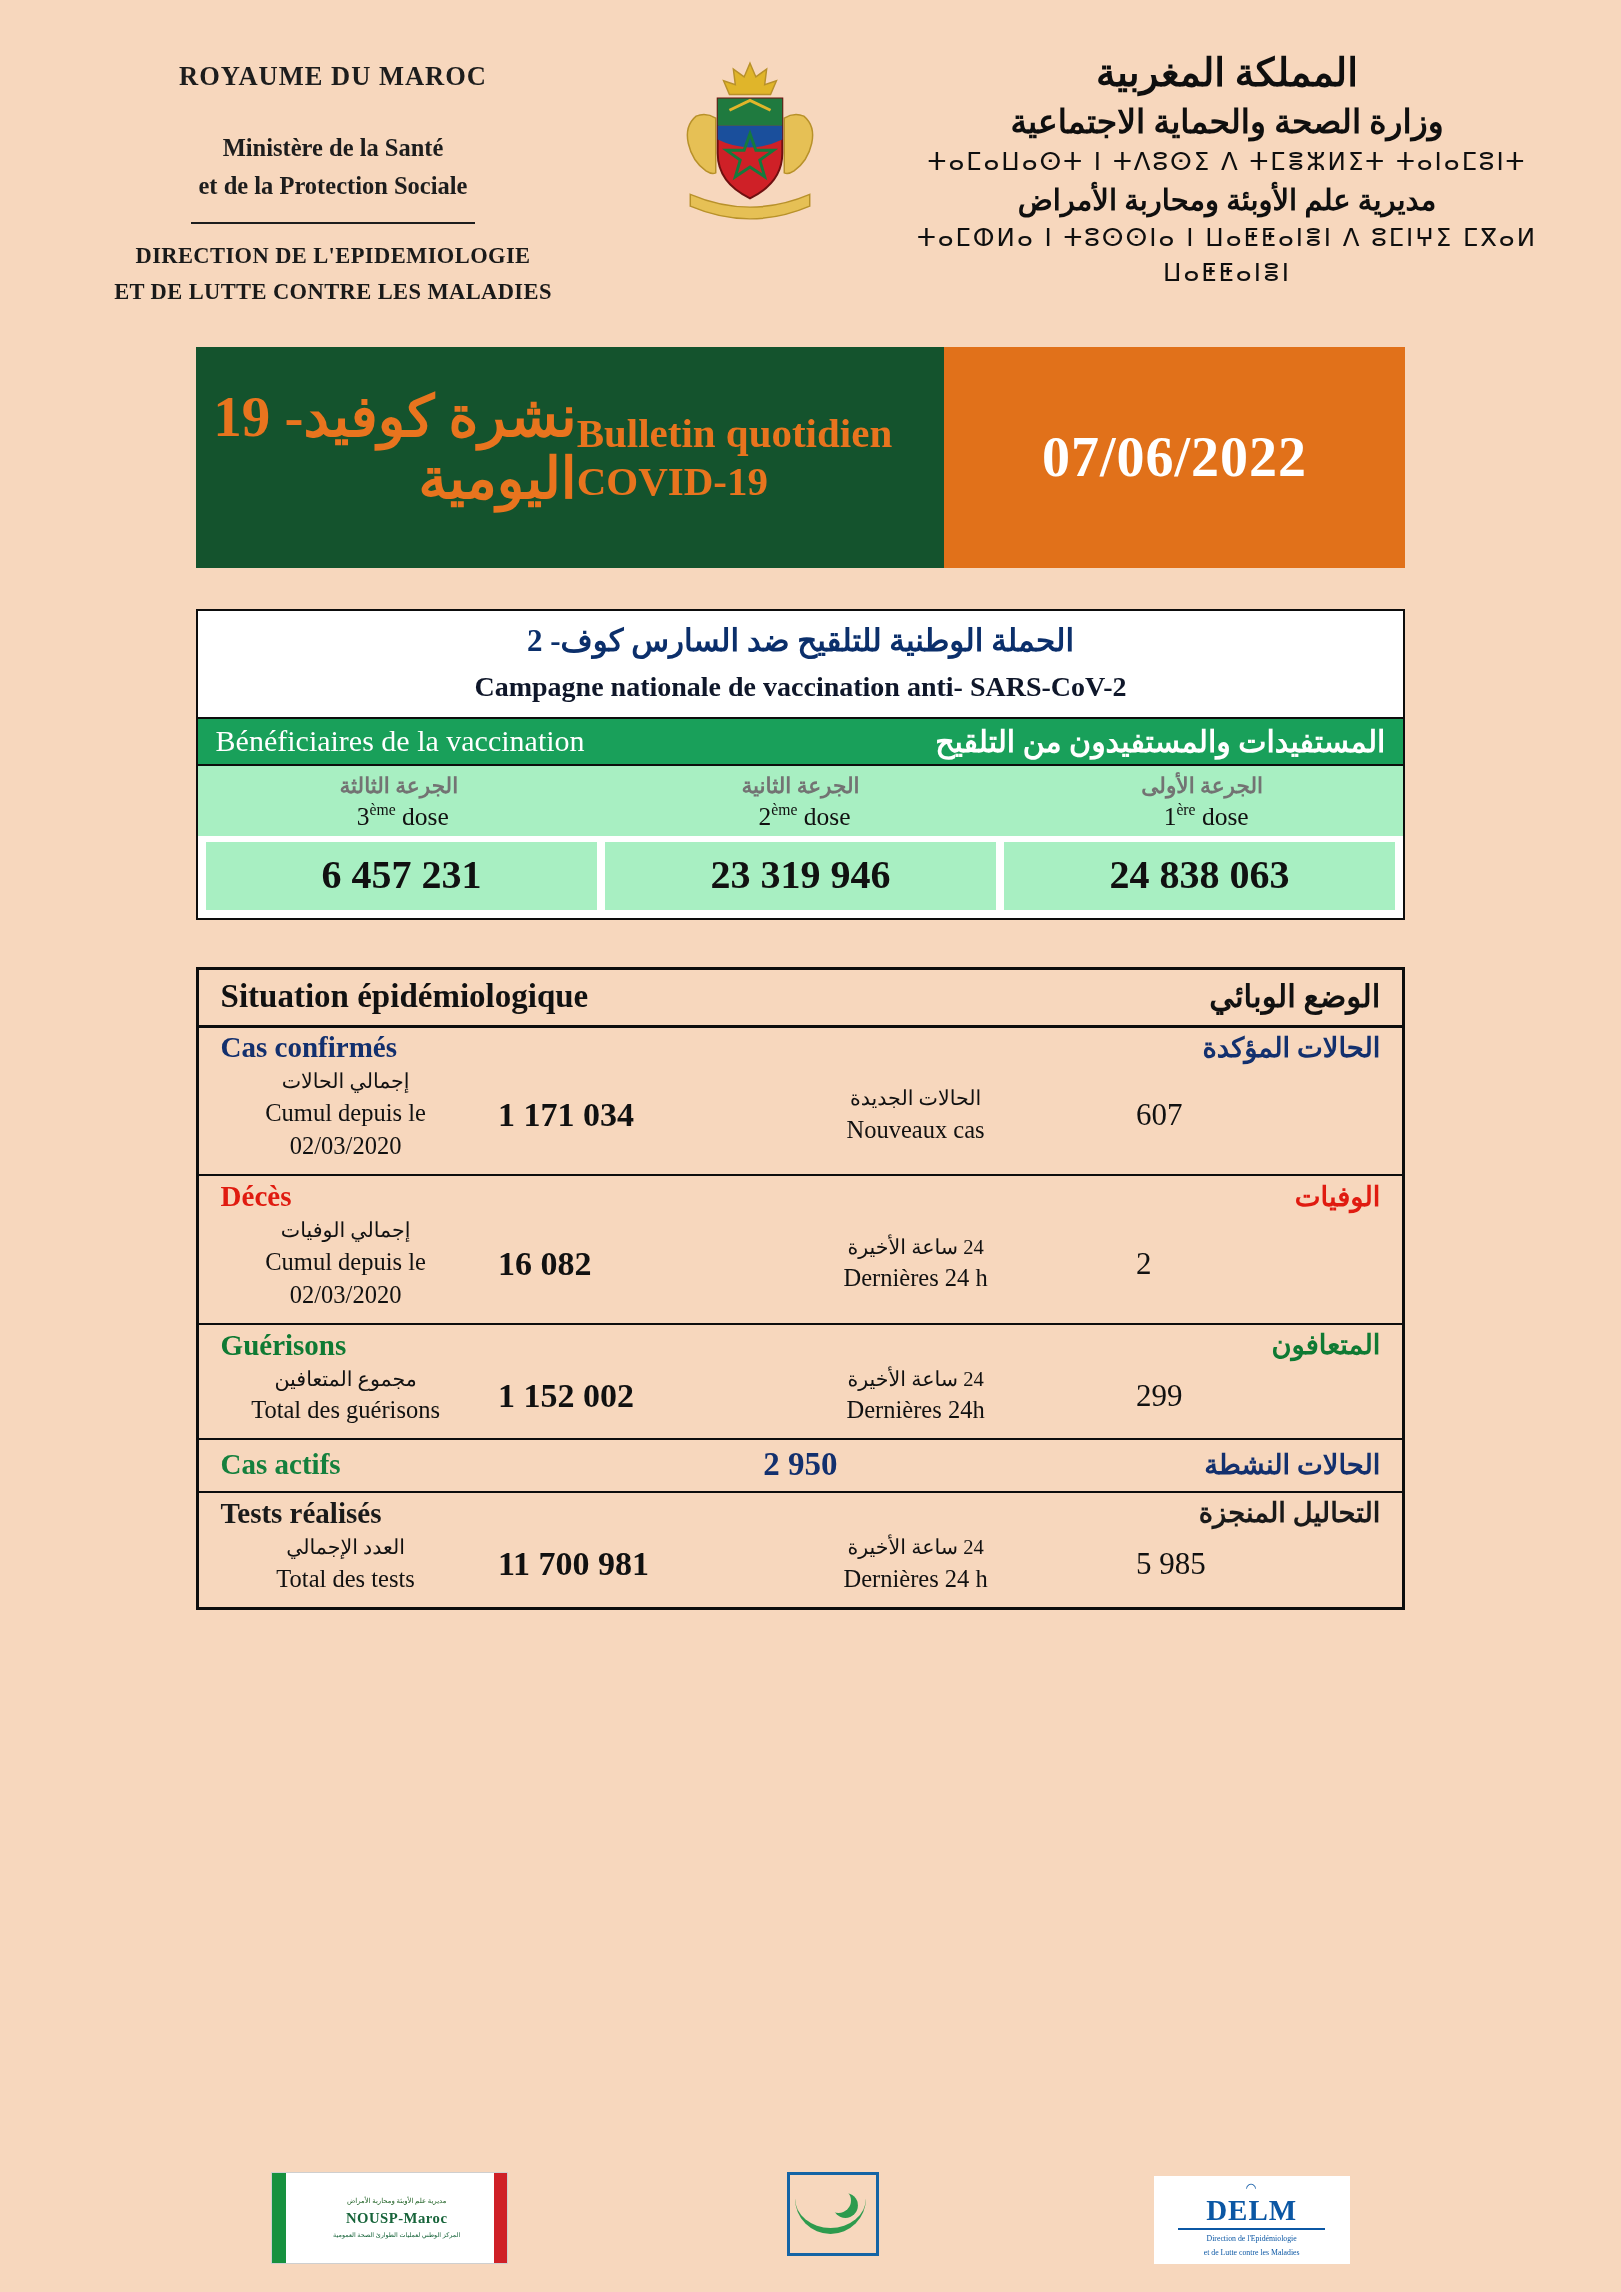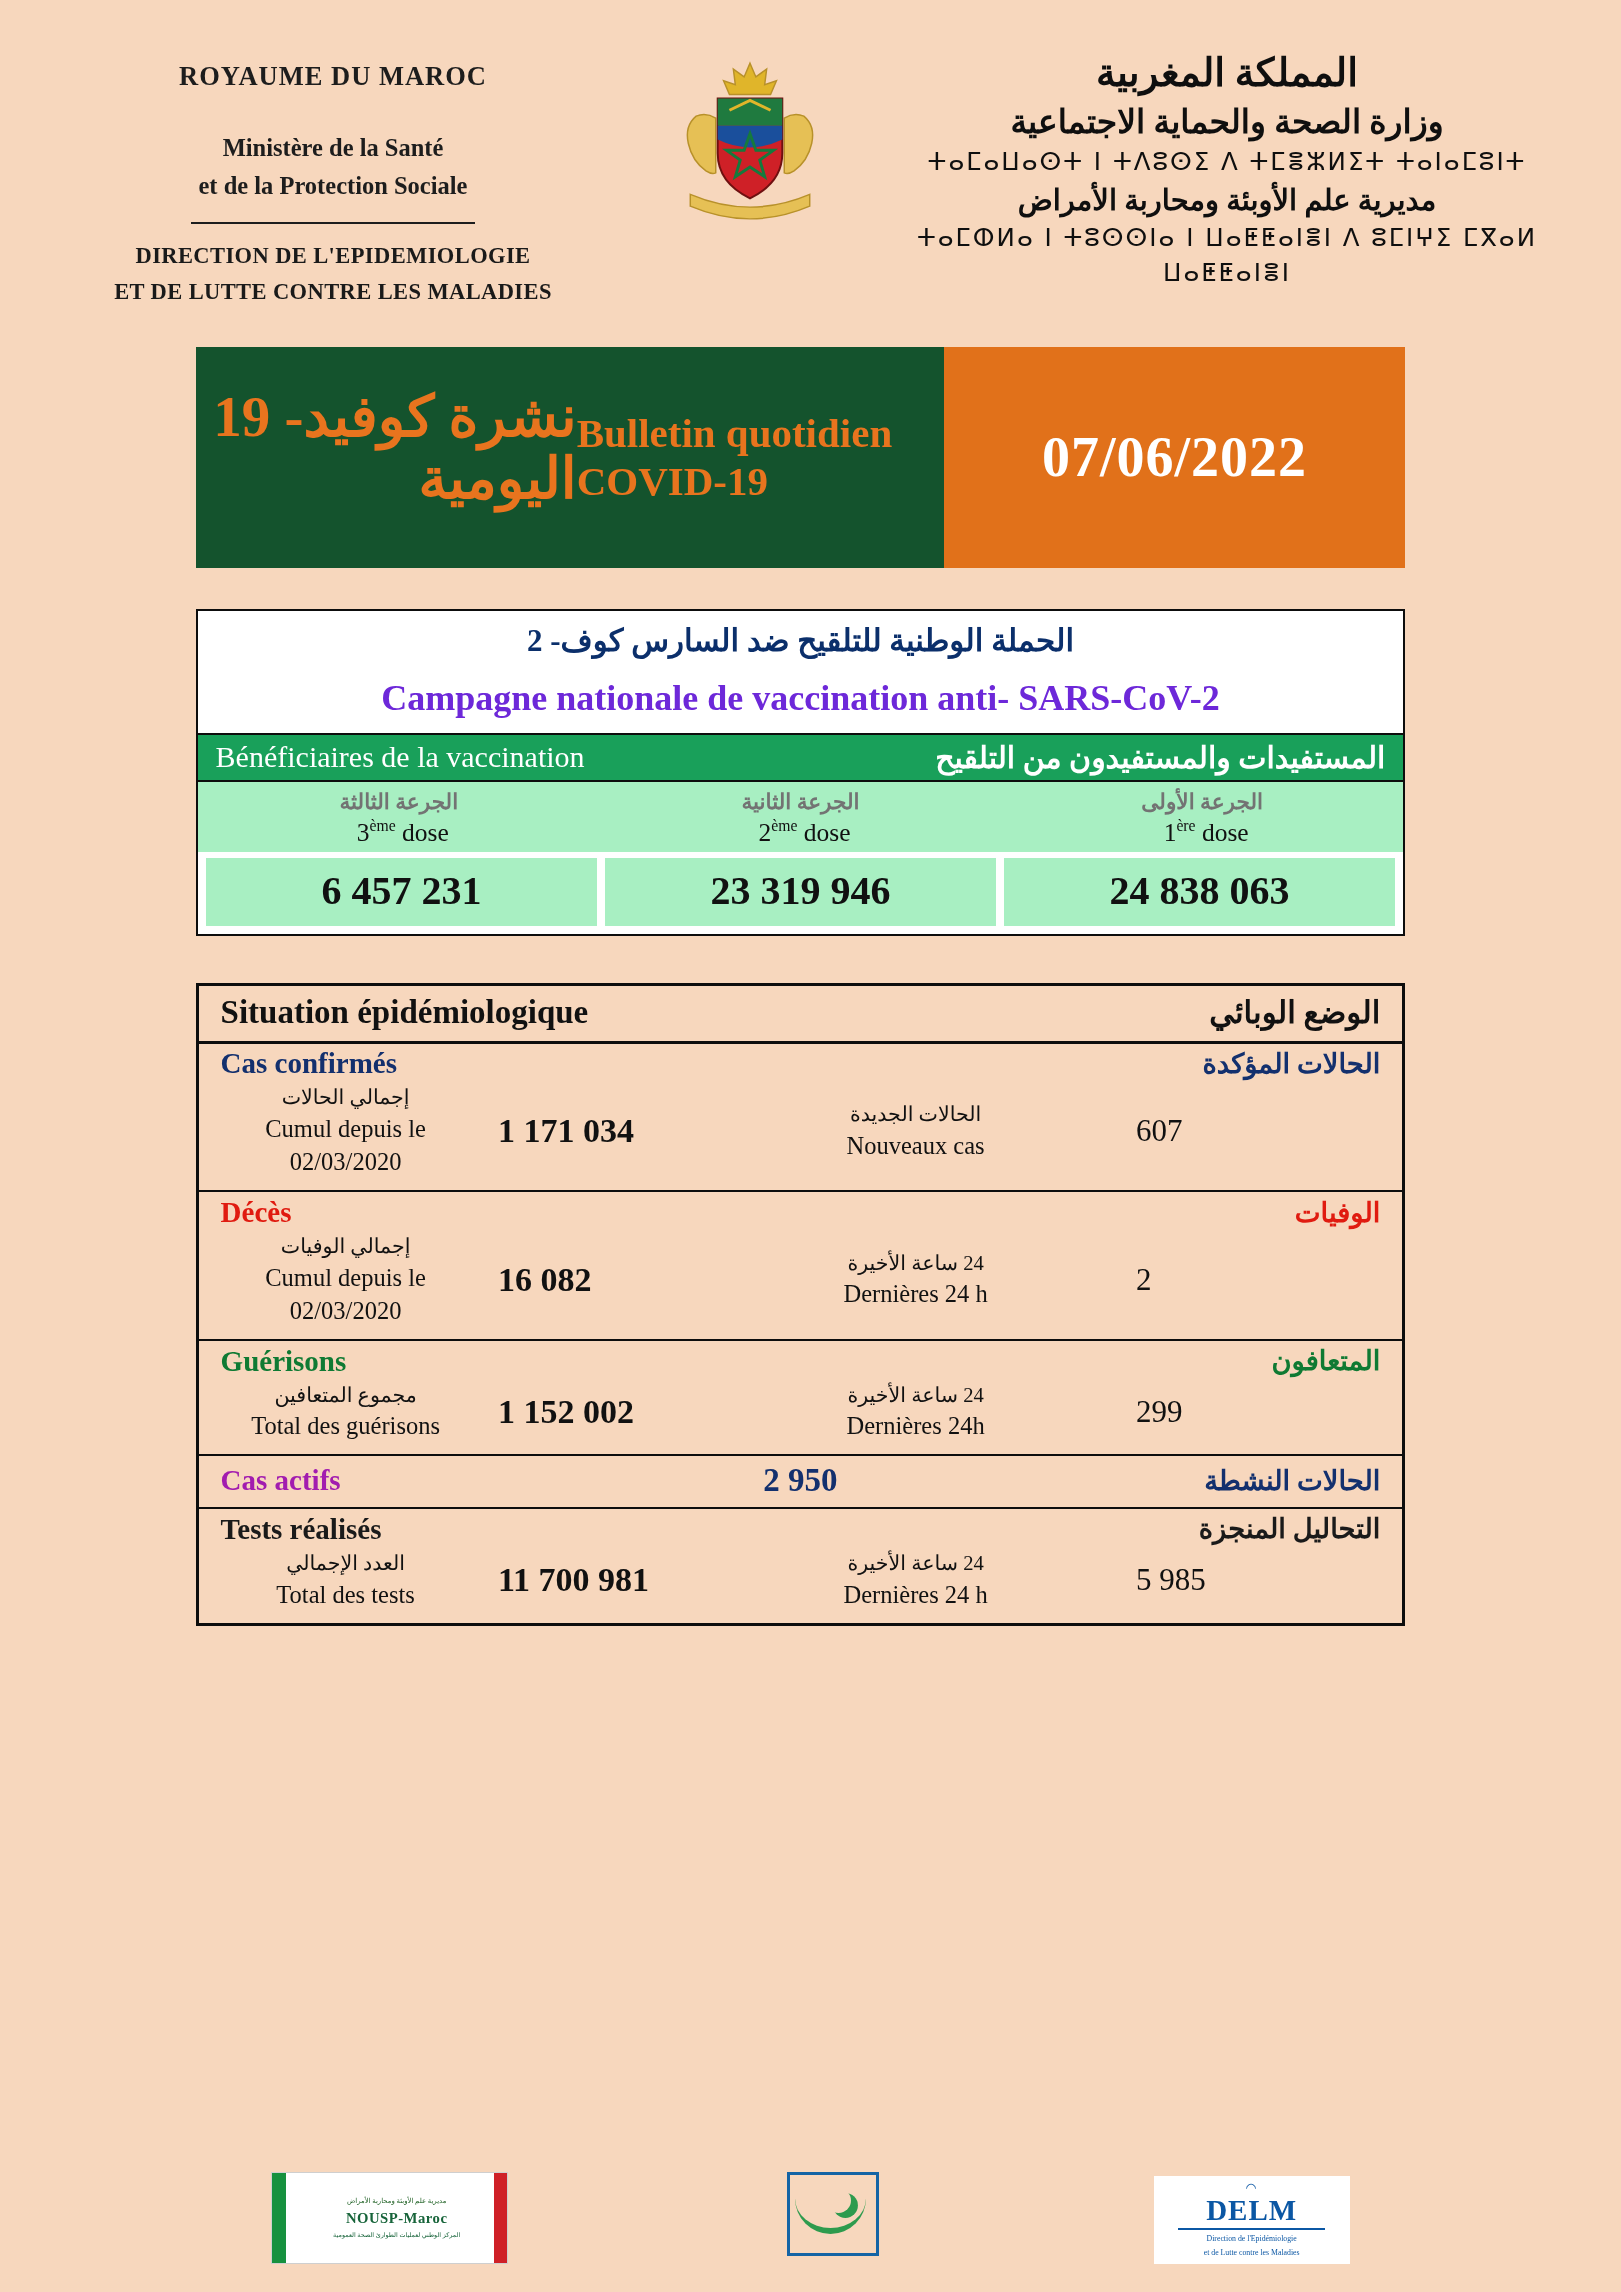--- a/index.html
+++ b/index.html
@@ -153,24 +153,24 @@
     padding: 11.8px 9.8px 13.7px 9.8px;
   }
   .vx-header .ar {
     font-size: 31px;
     font-weight: bold;
     color: #0b2f6b;
     direction: rtl;
     line-height: 1.25;
   }
   .vx-header .fr {
-    font-size: 36px;
-    font-weight: bold;
-    color: #6d28d9;
-    margin-top: 16px;
+    font-size: 28px;
+    font-weight: bold;
+    color: #0f172a;
+    margin-top: 10px;
   }
   .vx-green {
     background: #19a05a;
     display: flex;
     align-items: center;
     justify-content: space-between;
     padding: 4.9px 17.6px;
     border-top: 2.9px solid #0d0d0d;
   }
   .vx-green .fr {
@@ -312,21 +312,21 @@
   .row-simple {
     display: flex;
     align-items: center;
     justify-content: space-between;
     padding: 5.9px 21.6px 7.8px 21.6px;
     border-bottom: 2.9px solid #0d0d0d;
   }
   .row-simple .fr {
     font-size: 29px;
     font-weight: bold;
-    color: #a21caf;
+    color: #15803d;
     width: 33%;
   }
   .row-simple .mid {
     font-size: 33px;
     font-weight: bold;
     color: #13306e;
     width: 34%;
     text-align: center;
   }
   .row-simple .ar {

